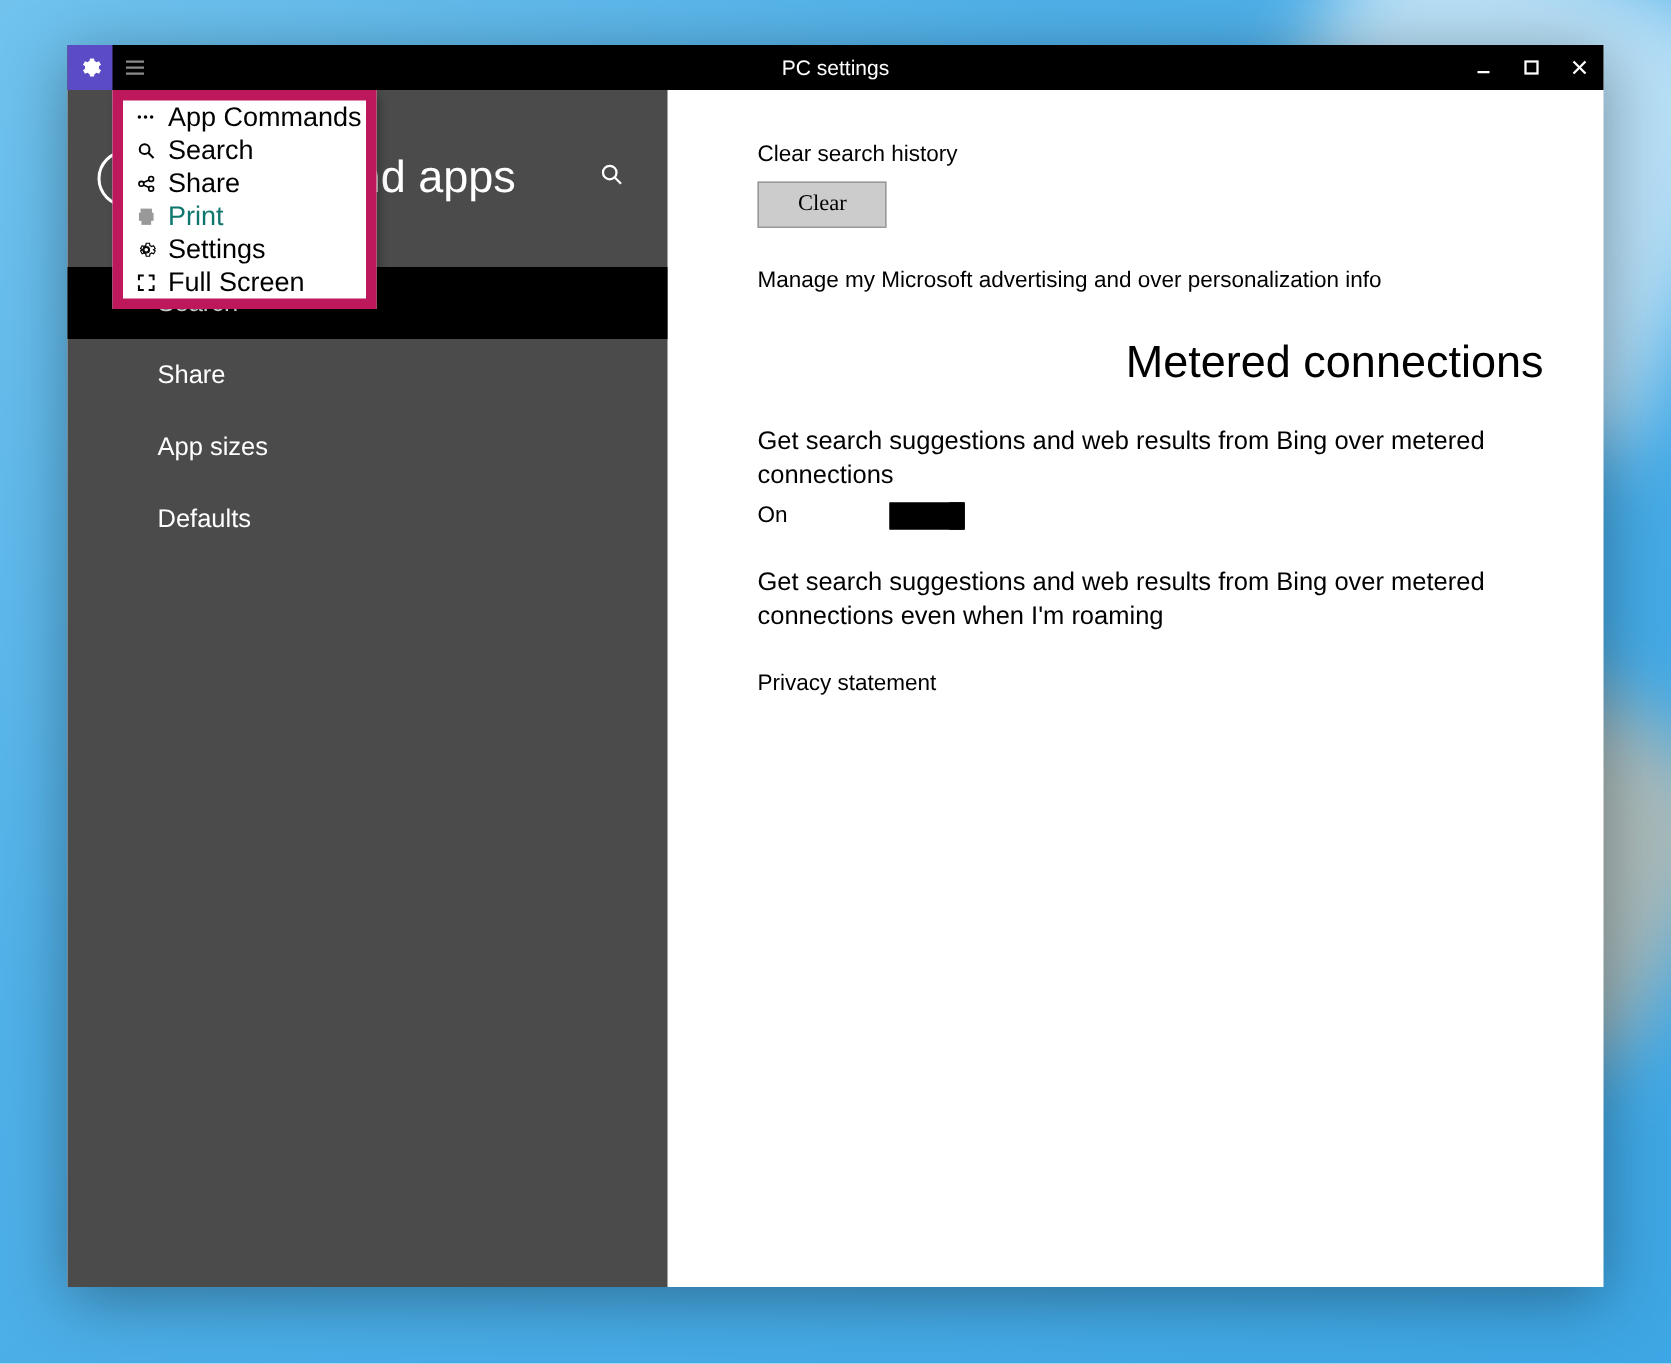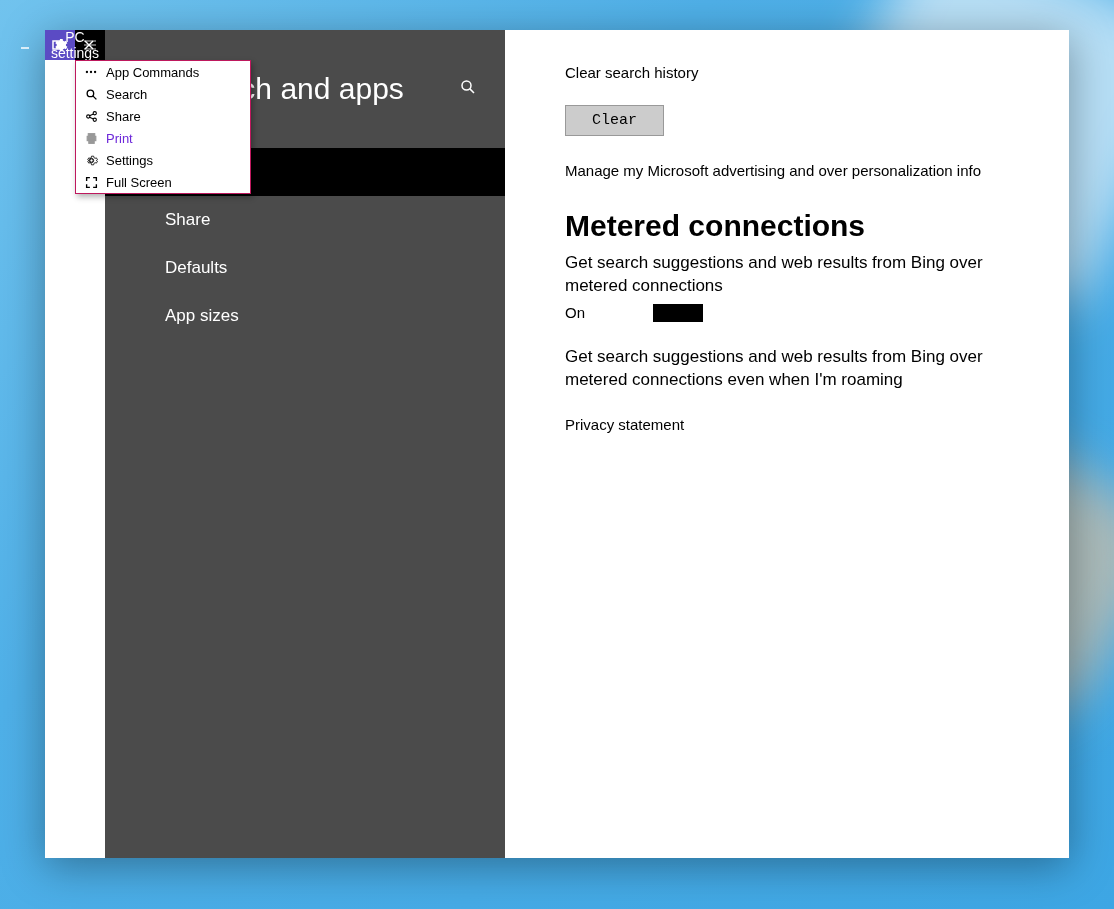--- a/index.html
+++ b/index.html
@@ -17,20 +17,21 @@
 
   .window {
     position: absolute;
     left: 45px;
     top: 30px;
     width: 1024px;
     height: 828px;
     background: #fff;
     box-shadow: 0 8px 40px rgba(0,0,0,0.35);
     display: flex;
+    flex-direction: column;
   }
   .titlebar {
     height: 30px;
     background: #000;
     color: #fff;
     display: flex;
     align-items: center;
     font-size: 13px;
     position: relative;
     flex-shrink: 0;
@@ -106,41 +107,42 @@
     padding: 34px 40px 20px 60px;
     color:#000;
   }
   .content h1 {
     font-size: 30px;
     font-weight: 300;
     margin-bottom: 18px;
   }
   .content .label {
     font-size: 15px;
-    margin-bottom: 24px;
+    margin-bottom: 10px;
   }
   .clearbtn {
     background:#ccc;
     border:1px solid #999;
     padding: 6px 26px;
     font-size: 15px;
     cursor:pointer;
-    font-family:Liberation Mono, monospace;
+    font-family:Liberation Serif, serif;
     margin-bottom: 26px;
   }
   .link {
     font-size: 15px;
     margin-bottom: 30px;
     cursor:pointer;
   }
   .content h2 {
     font-size: 30px;
-    font-weight: 700;
-    margin-bottom: 9px;
+    font-weight: 400;
+    margin-bottom: 24px;
     margin-top: 6px;
+    text-align: right;
   }
   .togglewrap { margin-bottom: 24px; }
   .togglewrap .desc { font-size:17px; margin-bottom:6px; max-width:500px; line-height:1.35; }
   .togglerow { display:flex; align-items:center; gap: 56px; }
   .togglerow .state { font-size:15px; width:32px; }
   .toggle {
     width: 50px; height:18px; border:1px solid #000; position:relative; cursor:pointer;
   }
   .toggle.on { background:#000; }
   .toggle.off { background:#999; }
@@ -152,36 +154,36 @@
   .toggle.on::before { content:''; position:absolute; left:0; top:0; bottom:0; right:10px; background:#000; }
   .toggle.off::before { content:''; position:absolute; left:10px; top:0; bottom:0; right:0; background:#999; }
 
   
   .dropdown {
     position:absolute;
     left: 75px;
     top: 60px;
     width: 176px;
     background:#fff;
-    border:1px solid #be185d;
+    border:7px solid #be185d;
     box-shadow: 2px 3px 6px rgba(0,0,0,0.3);
     z-index: 100;
-    font-size:13px;
+    font-size:18px;
     color:#000;
   }
   .dropdown .ditem {
     display:flex; align-items:center;
     height:22px;
     cursor:pointer;
   }
   .dropdown .dicon {
     width:30px; display:flex; align-items:center; justify-content:center;
   }
   .dropdown .dlabel { flex:1; }
-  .dropdown .ditem.disabled { color:#6d28d9; cursor:default; }
+  .dropdown .ditem.disabled { color:#0f766e; cursor:default; }
   .dropdown .ditem.disabled .dicon svg { stroke:#999; fill:#999; }
 </style>
 </head>
 <body>
 
 <div class="bg-shape1"></div>
 <div class="bg-shape2"></div>
 
 <div class="window">
   <div class="titlebar">
@@ -231,22 +233,22 @@
         <div class="searchic">
           <svg width="18" height="18" viewBox="0 0 24 24" fill="none" stroke="#fff" stroke-width="2">
             <circle cx="10" cy="10" r="6"></circle>
               <line x1="20" y1="20" x2="14.5" y2="14.5"></line>
           </svg>
         </div>
       </div>
       <div class="sidebar-nav">
         <div class="navitem active"><span>Search</span></div>
         <div class="navitem"><span>Share</span></div>
+        <div class="navitem"><span>App sizes</span></div>
         <div class="navitem"><span>Defaults</span></div>
-        <div class="navitem"><span>App sizes</span></div>
       </div>
     </div>
 
     <div class="content">
       <div class="label">Clear search history</div>
       <button class="clearbtn">Clear</button>
       <div class="link">Manage my Microsoft advertising and over personalization info</div>
 
       <h2>Metered connections</h2>
 

